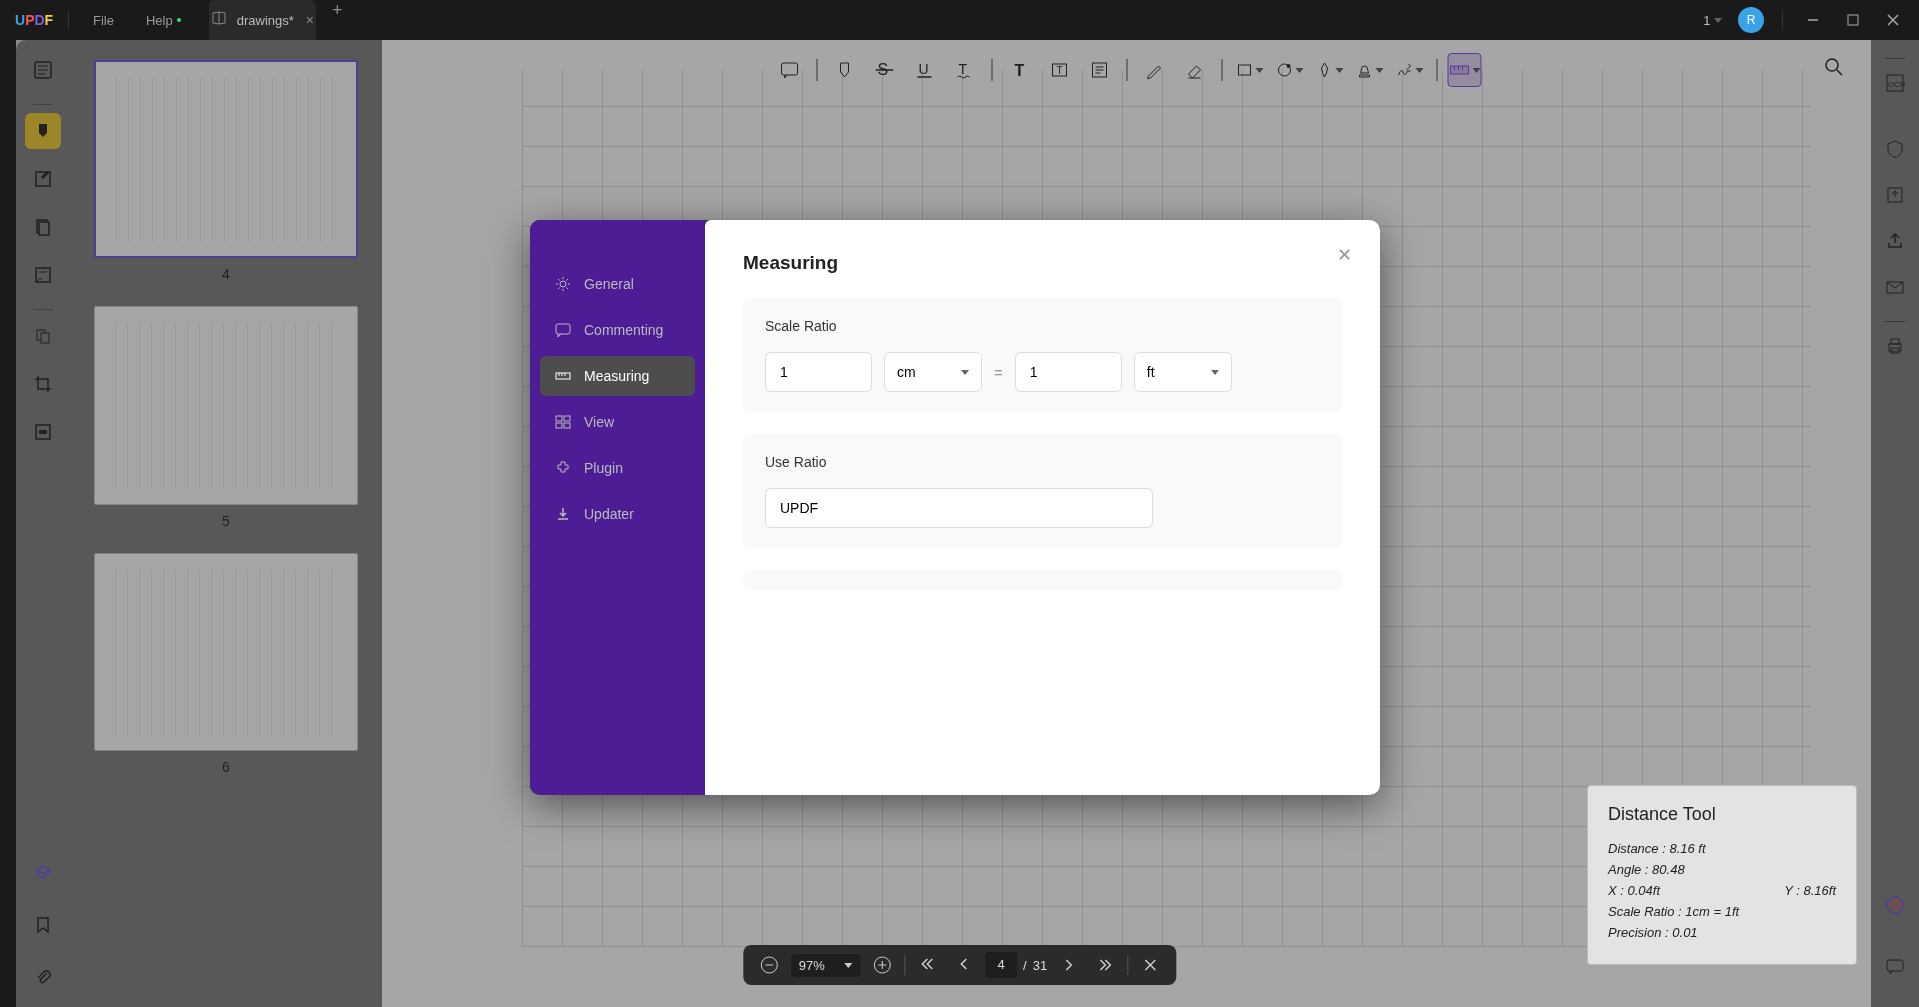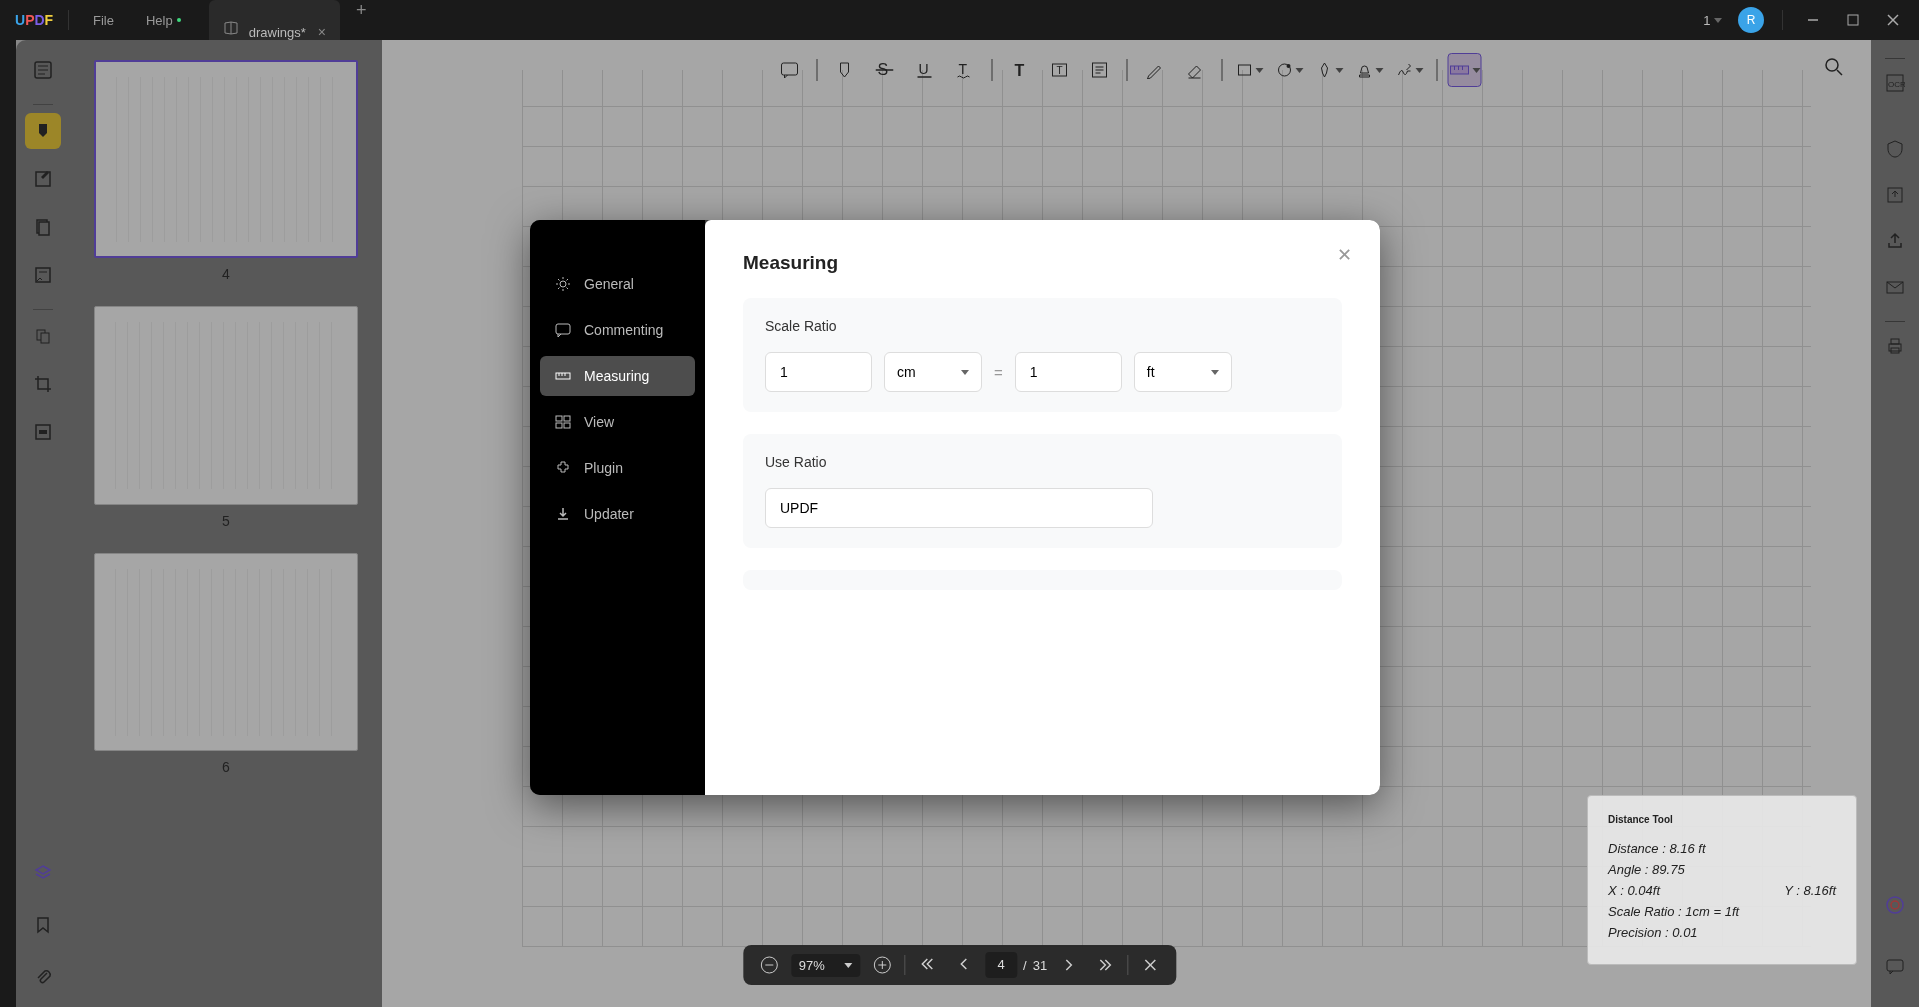--- a/index.html
+++ b/index.html
@@ -9,21 +9,21 @@
     .logo { width: 60px; padding: 0 15px; display: flex; align-items: center; }
     .logo-text { font-weight: bold; font-size: 14px; }
     .logo-text .u { color: #3aa3e8; }
     .logo-text .p { color: #f15757; }
     .logo-text .d { color: #7b5ee8; }
     .logo-text .f { color: #f0ce3e; }
     .divider { width: 1px; height: 20px; background: #333; margin: 0 8px; }
     .menu-item { padding: 0 16px; font-size: 13px; cursor: pointer; position: relative;}
     .menu-item .dot { position:absolute; top: 5px; right: 8px; width:4px; height:4px; border-radius:50%; background:#3ed87d;}
     .tabs { display: flex; margin-left: 20px; flex:1; }
-    .tab { display: flex; align-items: flex-end; padding: 0 14px; height: 40px; background: #1a1a1a; border-radius: 6px 6px 0 0; margin-right: 2px; }
+    .tab { display: flex; align-items: center; padding: 0 2px; height: 40px; background: #1a1a1a; border-radius: 6px 6px 0 0; margin-right: 2px; }
     .tab.active { background: #2a2a2a; }
     .tab-icon { margin-right: 10px; color: #999; }
     .tab-label { font-size: 13px; color: #bbb; margin-right: 12px; }
     .tab-close { color: #888; font-size: 14px; cursor:pointer; }
     .tab-add { padding: 0 14px; color:#888; font-size: 18px; cursor:pointer; }
     .win-right { display:flex; align-items:center; gap: 4px; margin-right:8px;}
     .win-btn { width: 36px; height: 30px; display:flex; align-items:center; justify-content:center; color:#aaa; cursor:pointer; }
     .count-badge { color:#bbb; font-size:13px; margin-right: 6px; display:flex; align-items:center;}
     .avatar { width:26px; height:26px; border-radius:50%; background:#3aa3e8; display:flex; align-items:center; justify-content:center; color:#fff; font-size:12px; margin: 0 6px; }
     
@@ -57,21 +57,21 @@
     .tb-search { position:absolute; top:10px; right: 20px; width:34px; height:34px; display:flex; align-items:center; justify-content:center; color:#333; cursor:pointer;}
     
     .right-sidebar { width: 48px; background:#888; display:flex; flex-direction:column; align-items:center; padding-top:12px;}
     .rs-icon { width:36px; height:36px; display:flex; align-items:center; justify-content:center; color:#333; cursor:pointer; margin-bottom:10px;}
     .rs-sep { width:20px; height:1px; background:#555; margin: 6px 0;}
     .rs-spacer {flex:1;}
     
     .dim-overlay { position:absolute; inset: 40px 0 0 16px; background:rgba(0,0,0,0.35); border-radius:10px 0 0 0; pointer-events:none;}
 
     .dialog { position:absolute; top: 220px; left:530px; width: 850px; height: 575px; background:#3a3a3a; border-radius:10px; display:flex; overflow:hidden; box-shadow: 0 10px 40px rgba(0,0,0,0.5);}
-    .dialog-sidebar { width: 175px; background:#000000; padding: 44px 10px;}
+    .dialog-sidebar { width: 175px; background:#4c1d95; padding: 44px 10px;}
     .ds-item { display:flex; align-items:center; padding: 12px 14px; color:#bbb; font-size:14px; border-radius:6px; cursor:pointer; margin-bottom:6px;}
     .ds-item.active { background:#4d4d4d; color:#fff;}
     .ds-icon { width:18px; margin-right:12px; display:flex; align-items:center; justify-content:center;}
     .dialog-main { flex:1; background:#fff; border-radius:6px 0 0 0; margin-top:0; position:relative; padding:32px 38px;}
     .dm-close { position:absolute; top:24px; right:28px; font-size:18px; color:#999; cursor:pointer;}
     .dm-title { font-size:19px; font-weight:600; color:#222; margin-bottom: 24px;}
     .dm-section { background:#f8f9fa; border-radius:8px; padding: 20px 22px; margin-bottom: 22px;}
     .dm-sec-title { font-size:14px; color:#333; margin-bottom:18px; font-weight:400;}
     .scale-row { display:flex; align-items:center; gap:12px;}
     .sc-input { width:107px; height:40px; border:1px solid #ddd; border-radius:6px; padding:0 14px; font-size:14px;}
@@ -81,21 +81,21 @@
     .lbl-input { width:388px; height:40px; border:1px solid #ddd; border-radius:6px; padding:0 14px; font-size:14px;}
     
     .bottom-bar { position:absolute; bottom:22px; left:50%; transform:translateX(-50%); height:40px; background:rgba(30,30,30,0.9); border-radius:8px; display:flex; align-items:center; padding:0 12px; gap:8px;}
     .bb-icon { width:28px; height:28px; display:flex; align-items:center; justify-content:center; color:#ccc; cursor:pointer;}
     .bb-zoom { display:flex; align-items:center; background:rgba(0,0,0,0.3); border-radius:4px; padding: 4px 8px; color:#ddd; font-size:13px; gap:6px;}
     .bb-page { display:flex; align-items:center; color:#ddd; font-size:13px; gap:6px;}
     .bb-page-cur { width:32px; height:26px; background:rgba(0,0,0,0.3); border-radius:4px; text-align:center; line-height:26px;}
     .bb-sep { width:1px; height:20px; background:#555;}
     
     .distance-panel { position:absolute; bottom: 42px; right: 62px; width:270px; background:rgba(230,230,230,0.95); border:1px solid #bbb; border-radius:4px; padding: 18px 20px; font-size:13px; color:#222;}
-    .dp-title { font-weight:bold; font-size:10px; margin-bottom:16px;}
+    .dp-title { font-weight:normal; font-size:18px; margin-bottom:16px;}
     .dp-row { margin-bottom:6px;font-style:italic;}
     .dp-xy { display:flex; justify-content:space-between;}
 
     .chev-down { display:inline-block; width:0; height:0; border-left:4px solid transparent; border-right:4px solid transparent; border-top:5px solid #666;}
     svg { pointer-events: none; }
   </style>
 </head>
 <body>
 
 <div class="title-bar">
@@ -408,21 +408,21 @@
       </div>
     <div style="height:12px;"></div>
   </div>
 </div>
 
 <div class="dim-overlay"></div>
 
 <div class="distance-panel">
   <div class="dp-title">Distance Tool</div>
   <div class="dp-row">Distance : 8.16 ft</div>
-  <div class="dp-row">Angle : 89.75</div>
+  <div class="dp-row">Angle : 80.48</div>
   <div class="dp-row dp-xy">
       <span>X : 0.04ft</span>
       <span>Y : 8.16ft</span>
     </div>
   <div class="dp-row">Scale Ratio : 1cm = 1ft</div>
   <div class="dp-row">Precision : 0.01</div>
 </div>
 
 <div class="bottom-bar">
   <div class="bb-icon">

